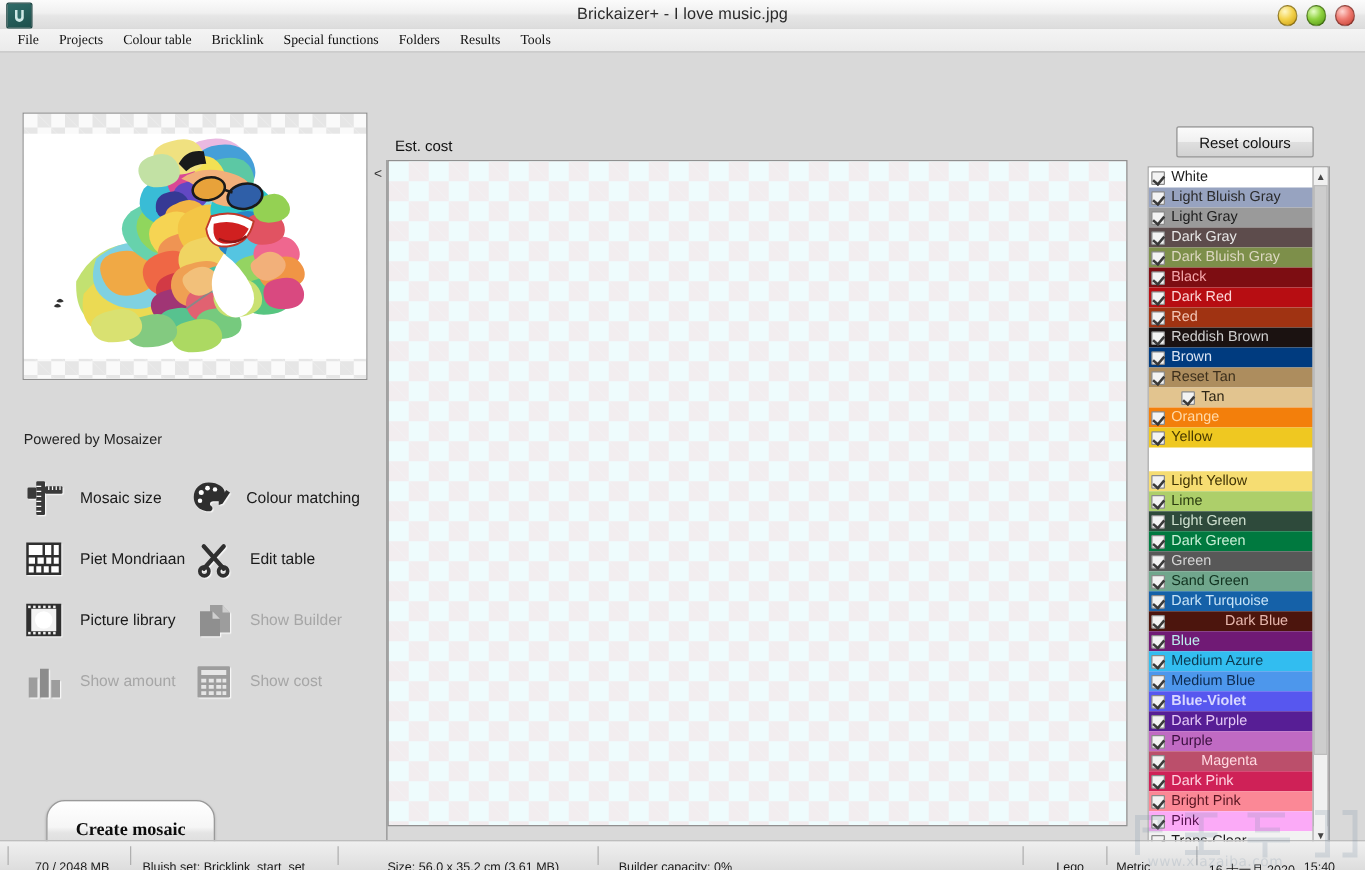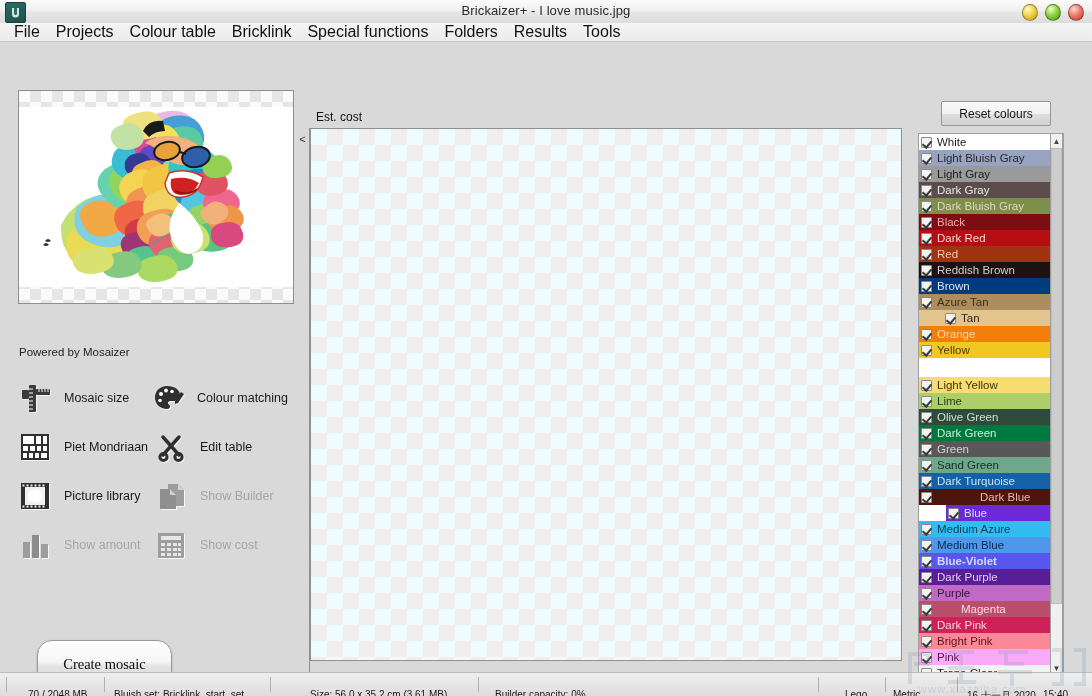--- a/index.html
+++ b/index.html
@@ -35,21 +35,21 @@
   .wbtn.max{background:radial-gradient(circle at 35% 28%,#e8ffc9 0%,#8fd23f 45%,#4f9110 100%);}
   .wbtn.close{background:radial-gradient(circle at 35% 28%,#ffd6d2 0%,#ee7a70 45%,#c23a2c 100%);}
 
   
   .menubar{
     position:absolute;left:0;top:23px;width:1092px;height:19px;
     background:linear-gradient(180deg,#f4f4f4 0%,#ebebeb 100%);
     border-bottom:1px solid #c6c6c6;
     display:flex;align-items:center;padding-left:6px;box-sizing:border-box;
   }
-  .menu-item{padding:2px 8px;font-size:16px;color:#111;cursor:default;white-space:nowrap;}
+  .menu-item{padding:2px 8px;font-size:11px;color:#111;cursor:default;white-space:nowrap;font-family:Liberation Serif, serif;}
 
   
   .body-area{position:absolute;left:0;top:43px;width:1092px;height:629px;background:#d9d9d9;}
 
   
   .left-panel{position:absolute;left:0;top:0;width:296px;height:629px;}
   .preview-frame{
     position:absolute;left:18px;top:47px;width:274px;height:212px;
     border:1px solid #8e8e8e;background:#fff;overflow:hidden;
   }
@@ -70,21 +70,21 @@
   .tool .ico{width:38px;height:38px;margin-right:10px;flex:0 0 38px;display:flex;align-items:center;justify-content:center;}
   .tool .lbl{font-size:12.5px;color:#1a1a1a;white-space:nowrap;}
   .tool.disabled .lbl{color:#a6a6a6;}
   .ico svg{display:block;filter:drop-shadow(1px 1px 0 rgba(255,255,255,.75));}
 
   .create-btn{
     position:absolute;left:37px;top:597px;width:135px;height:48px;
     border:1px solid #9a9a9a;border-radius:15px;
     background:linear-gradient(180deg,#ffffff 0%,#f6f6f6 45%,#e4e4e4 55%,#d6d6d6 100%);
     font-family:"Liberation Serif","DejaVu Serif",serif;
-    font-size:14.5px;font-weight:normal;color:#0d0d0d;cursor:pointer;
+    font-size:14.5px;font-weight:bold;color:#0d0d0d;cursor:pointer;
     box-shadow:0 1px 2px rgba(0,0,0,.25);
   }
 
   
   .collapse{
     position:absolute;left:296px;top:85px;width:14px;height:545px;
     background:#d9d9d9;border-right:1px solid #8f8f8f;
     font-size:11px;color:#333;display:flex;justify-content:center;padding-top:5px;box-sizing:border-box;
     cursor:pointer;
   }
@@ -515,21 +515,21 @@
         <div class="crow" style="background: rgb(27, 18, 17);">
           <span class="cb"></span>
           <span class="cname" style="color: rgb(207, 207, 207);">Reddish Brown</span>
         </div>
         <div class="crow" style="background: rgb(0, 59, 127);">
           <span class="cb"></span>
           <span class="cname" style="color: rgb(219, 229, 243);">Brown</span>
         </div>
         <div class="crow" style="background: rgb(173, 141, 94);">
           <span class="cb"></span>
-          <span class="cname" style="color: rgb(60, 47, 28);">Azure Tan</span>
+          <span class="cname" style="color: rgb(60, 47, 28);">Reset Tan</span>
         </div>
         <div class="crow" style="background: rgb(226, 196, 143); padding-left: 26px;">
           <span class="cb"></span>
           <span class="cname" style="color: rgb(46, 38, 22);">Tan</span>
         </div>
         <div class="crow" style="background: rgb(243, 127, 11);">
           <span class="cb"></span>
           <span class="cname" style="color: rgb(255, 217, 168);">Orange</span>
         </div>
         <div class="crow" style="background: rgb(239, 200, 33);">
@@ -539,21 +539,21 @@
         <div class="crow" style="background: rgb(246, 221, 114); margin-top: 19px;">
           <span class="cb"></span>
           <span class="cname" style="color: rgb(64, 52, 5);">Light Yellow</span>
         </div>
         <div class="crow" style="background: rgb(173, 207, 106);">
           <span class="cb"></span>
           <span class="cname" style="color: rgb(43, 61, 16);">Lime</span>
         </div>
         <div class="crow" style="background: rgb(46, 74, 59);">
           <span class="cb"></span>
-          <span class="cname" style="color: rgb(207, 224, 207);">Olive Green</span>
+          <span class="cname" style="color: rgb(207, 224, 207);">Light Green</span>
         </div>
         <div class="crow" style="background: rgb(0, 121, 63);">
           <span class="cb"></span>
           <span class="cname" style="color: rgb(201, 240, 214);">Dark Green</span>
         </div>
         <div class="crow" style="background: rgb(88, 88, 88);">
           <span class="cb"></span>
           <span class="cname" style="color: rgb(213, 213, 213);">Green</span>
         </div>
         <div class="crow" style="background: rgb(112, 166, 140);">
@@ -561,21 +561,21 @@
           <span class="cname" style="color: rgb(17, 50, 31);">Sand Green</span>
         </div>
         <div class="crow" style="background: rgb(21, 97, 168);">
           <span class="cb"></span>
           <span class="cname" style="color: rgb(199, 227, 247);">Dark Turquoise</span>
         </div>
         <div class="crow" style="background: rgb(76, 21, 13);">
           <span class="cb"></span>
           <span class="cname" style="color: rgb(231, 183, 174); margin-left: 43px;">Dark Blue</span>
         </div>
-        <div class="crow" style="background: #6d28d9; margin-left: 27px;">
+        <div class="crow" style="background: #701a75;">
           <span class="cb"></span>
           <span class="cname" style="color: rgb(189, 238, 236);">Blue</span>
         </div>
         <div class="crow" style="background: rgb(50, 189, 240);">
           <span class="cb"></span>
           <span class="cname" style="color: rgb(12, 58, 80);">Medium Azure</span>
         </div>
         <div class="crow" style="background: rgb(77, 151, 236);">
           <span class="cb"></span>
           <span class="cname" style="color: rgb(13, 42, 78);">Medium Blue</span>

